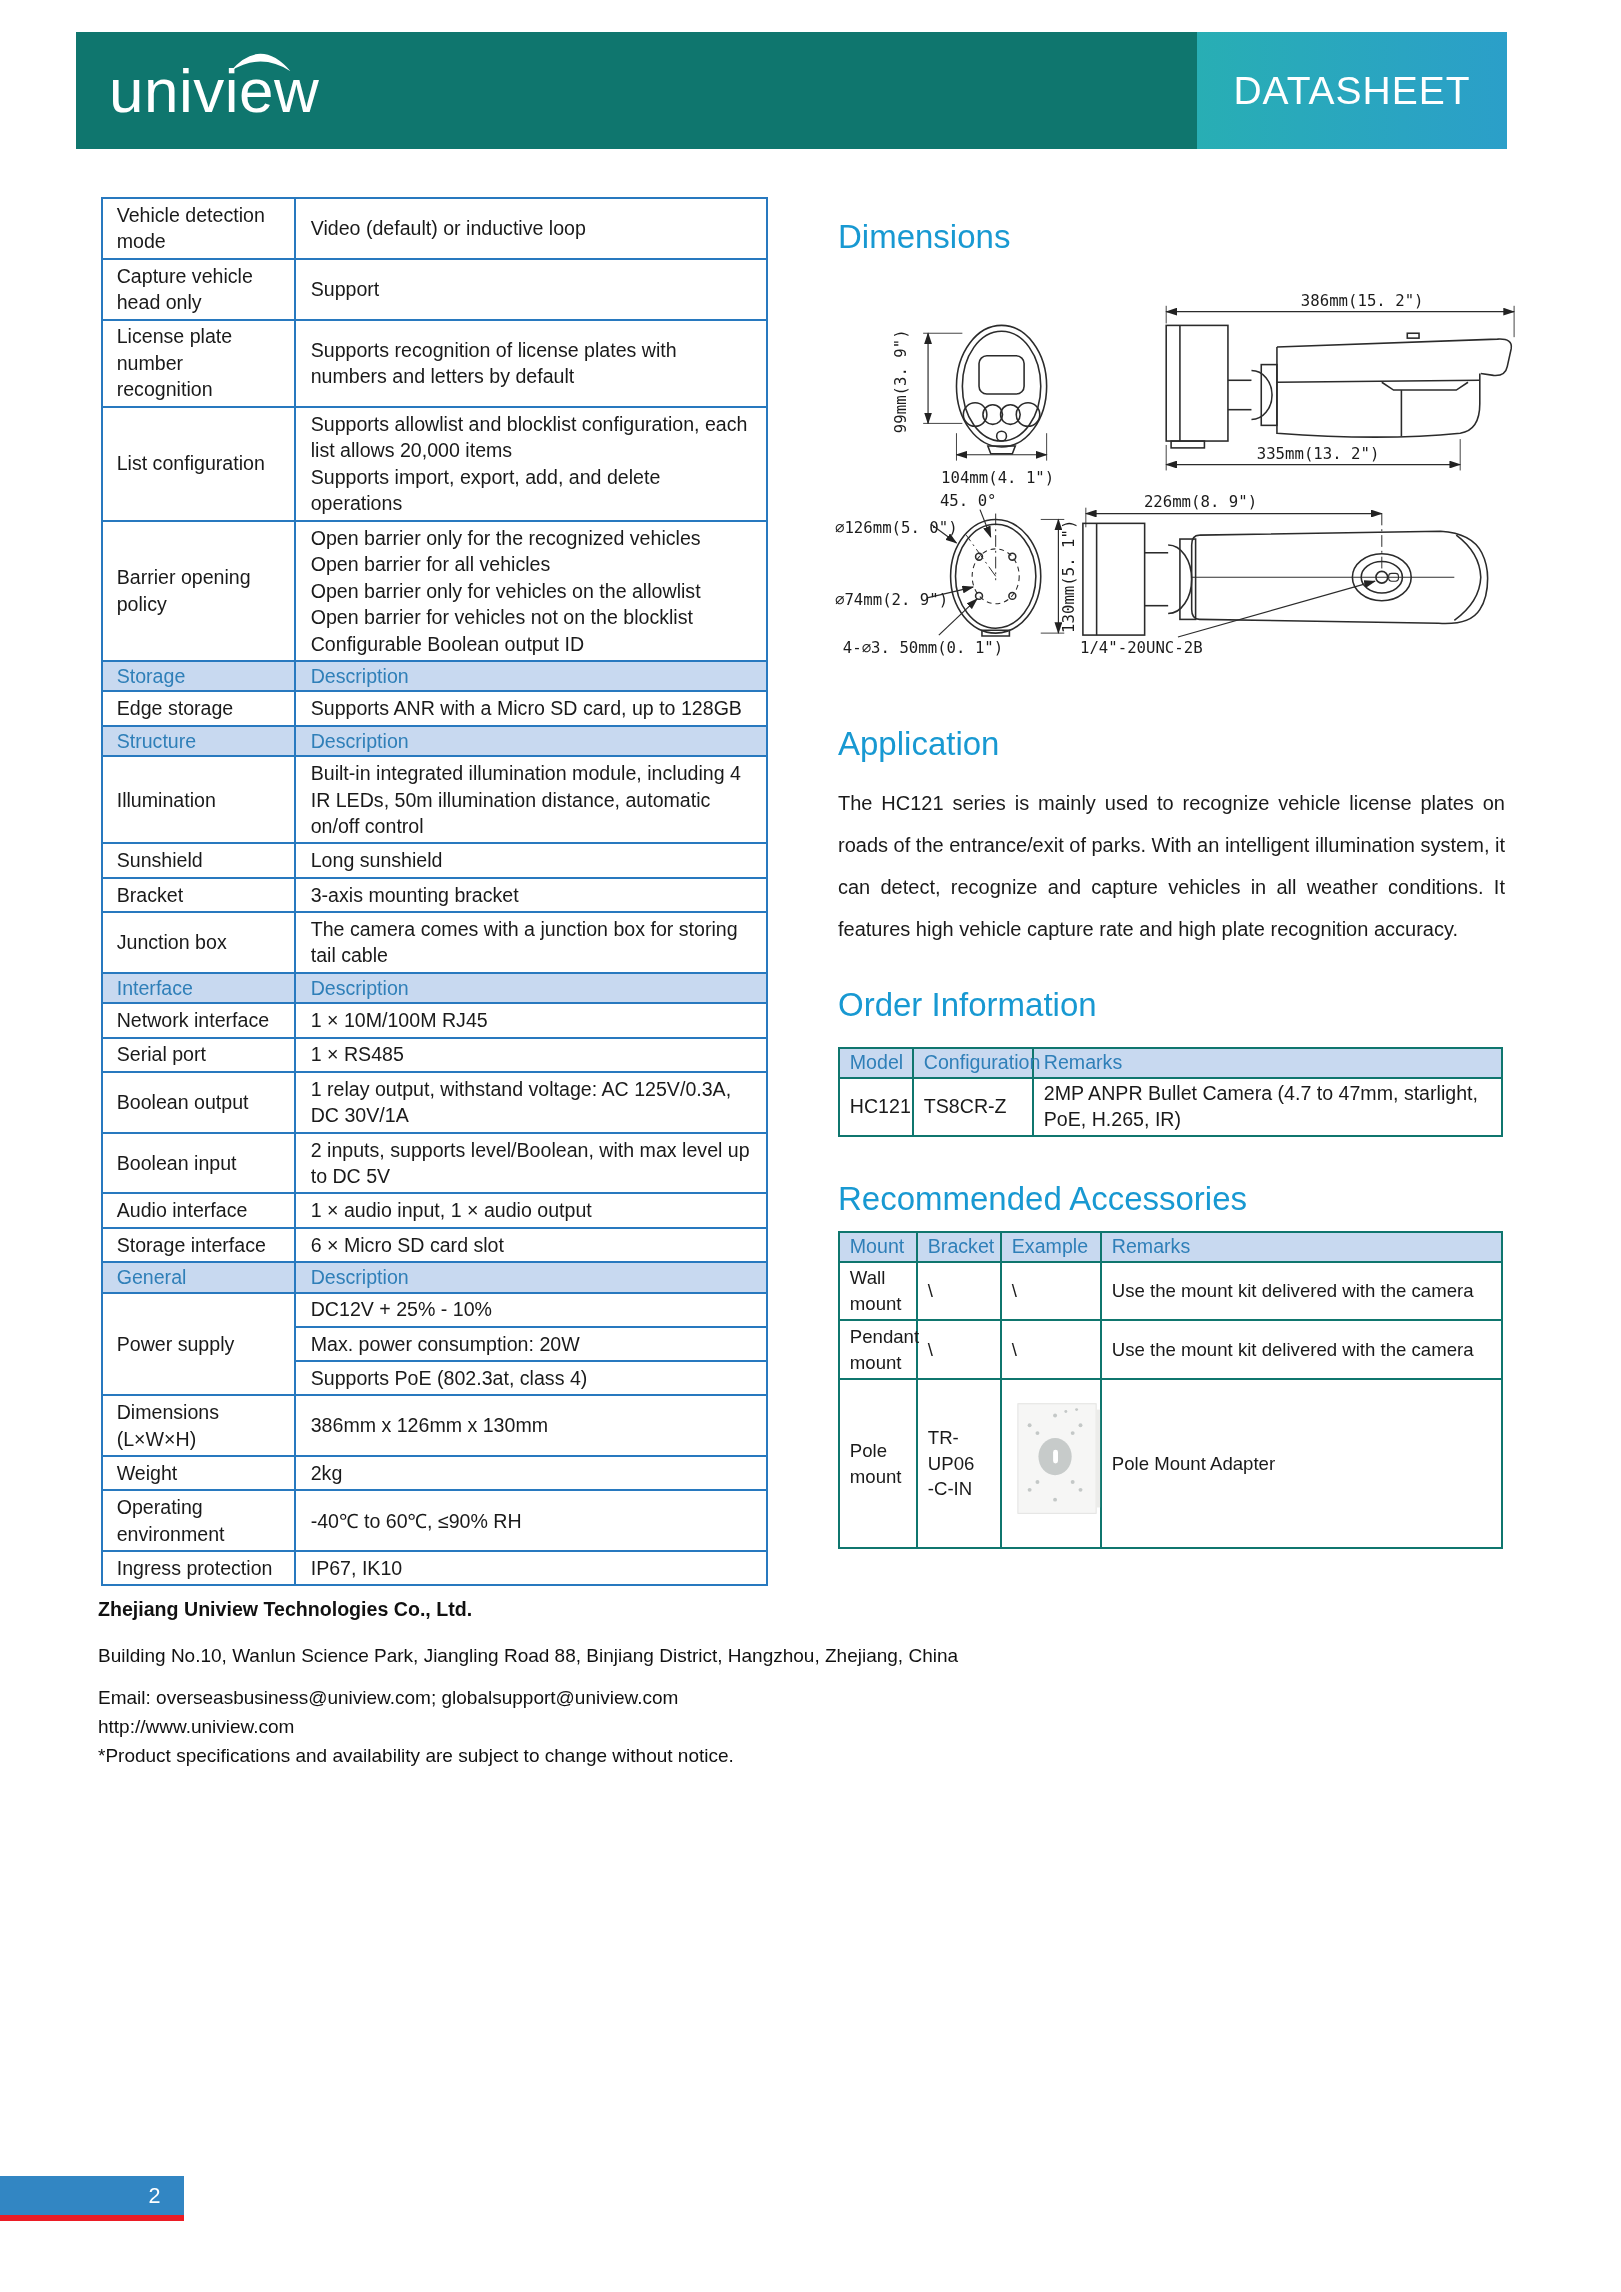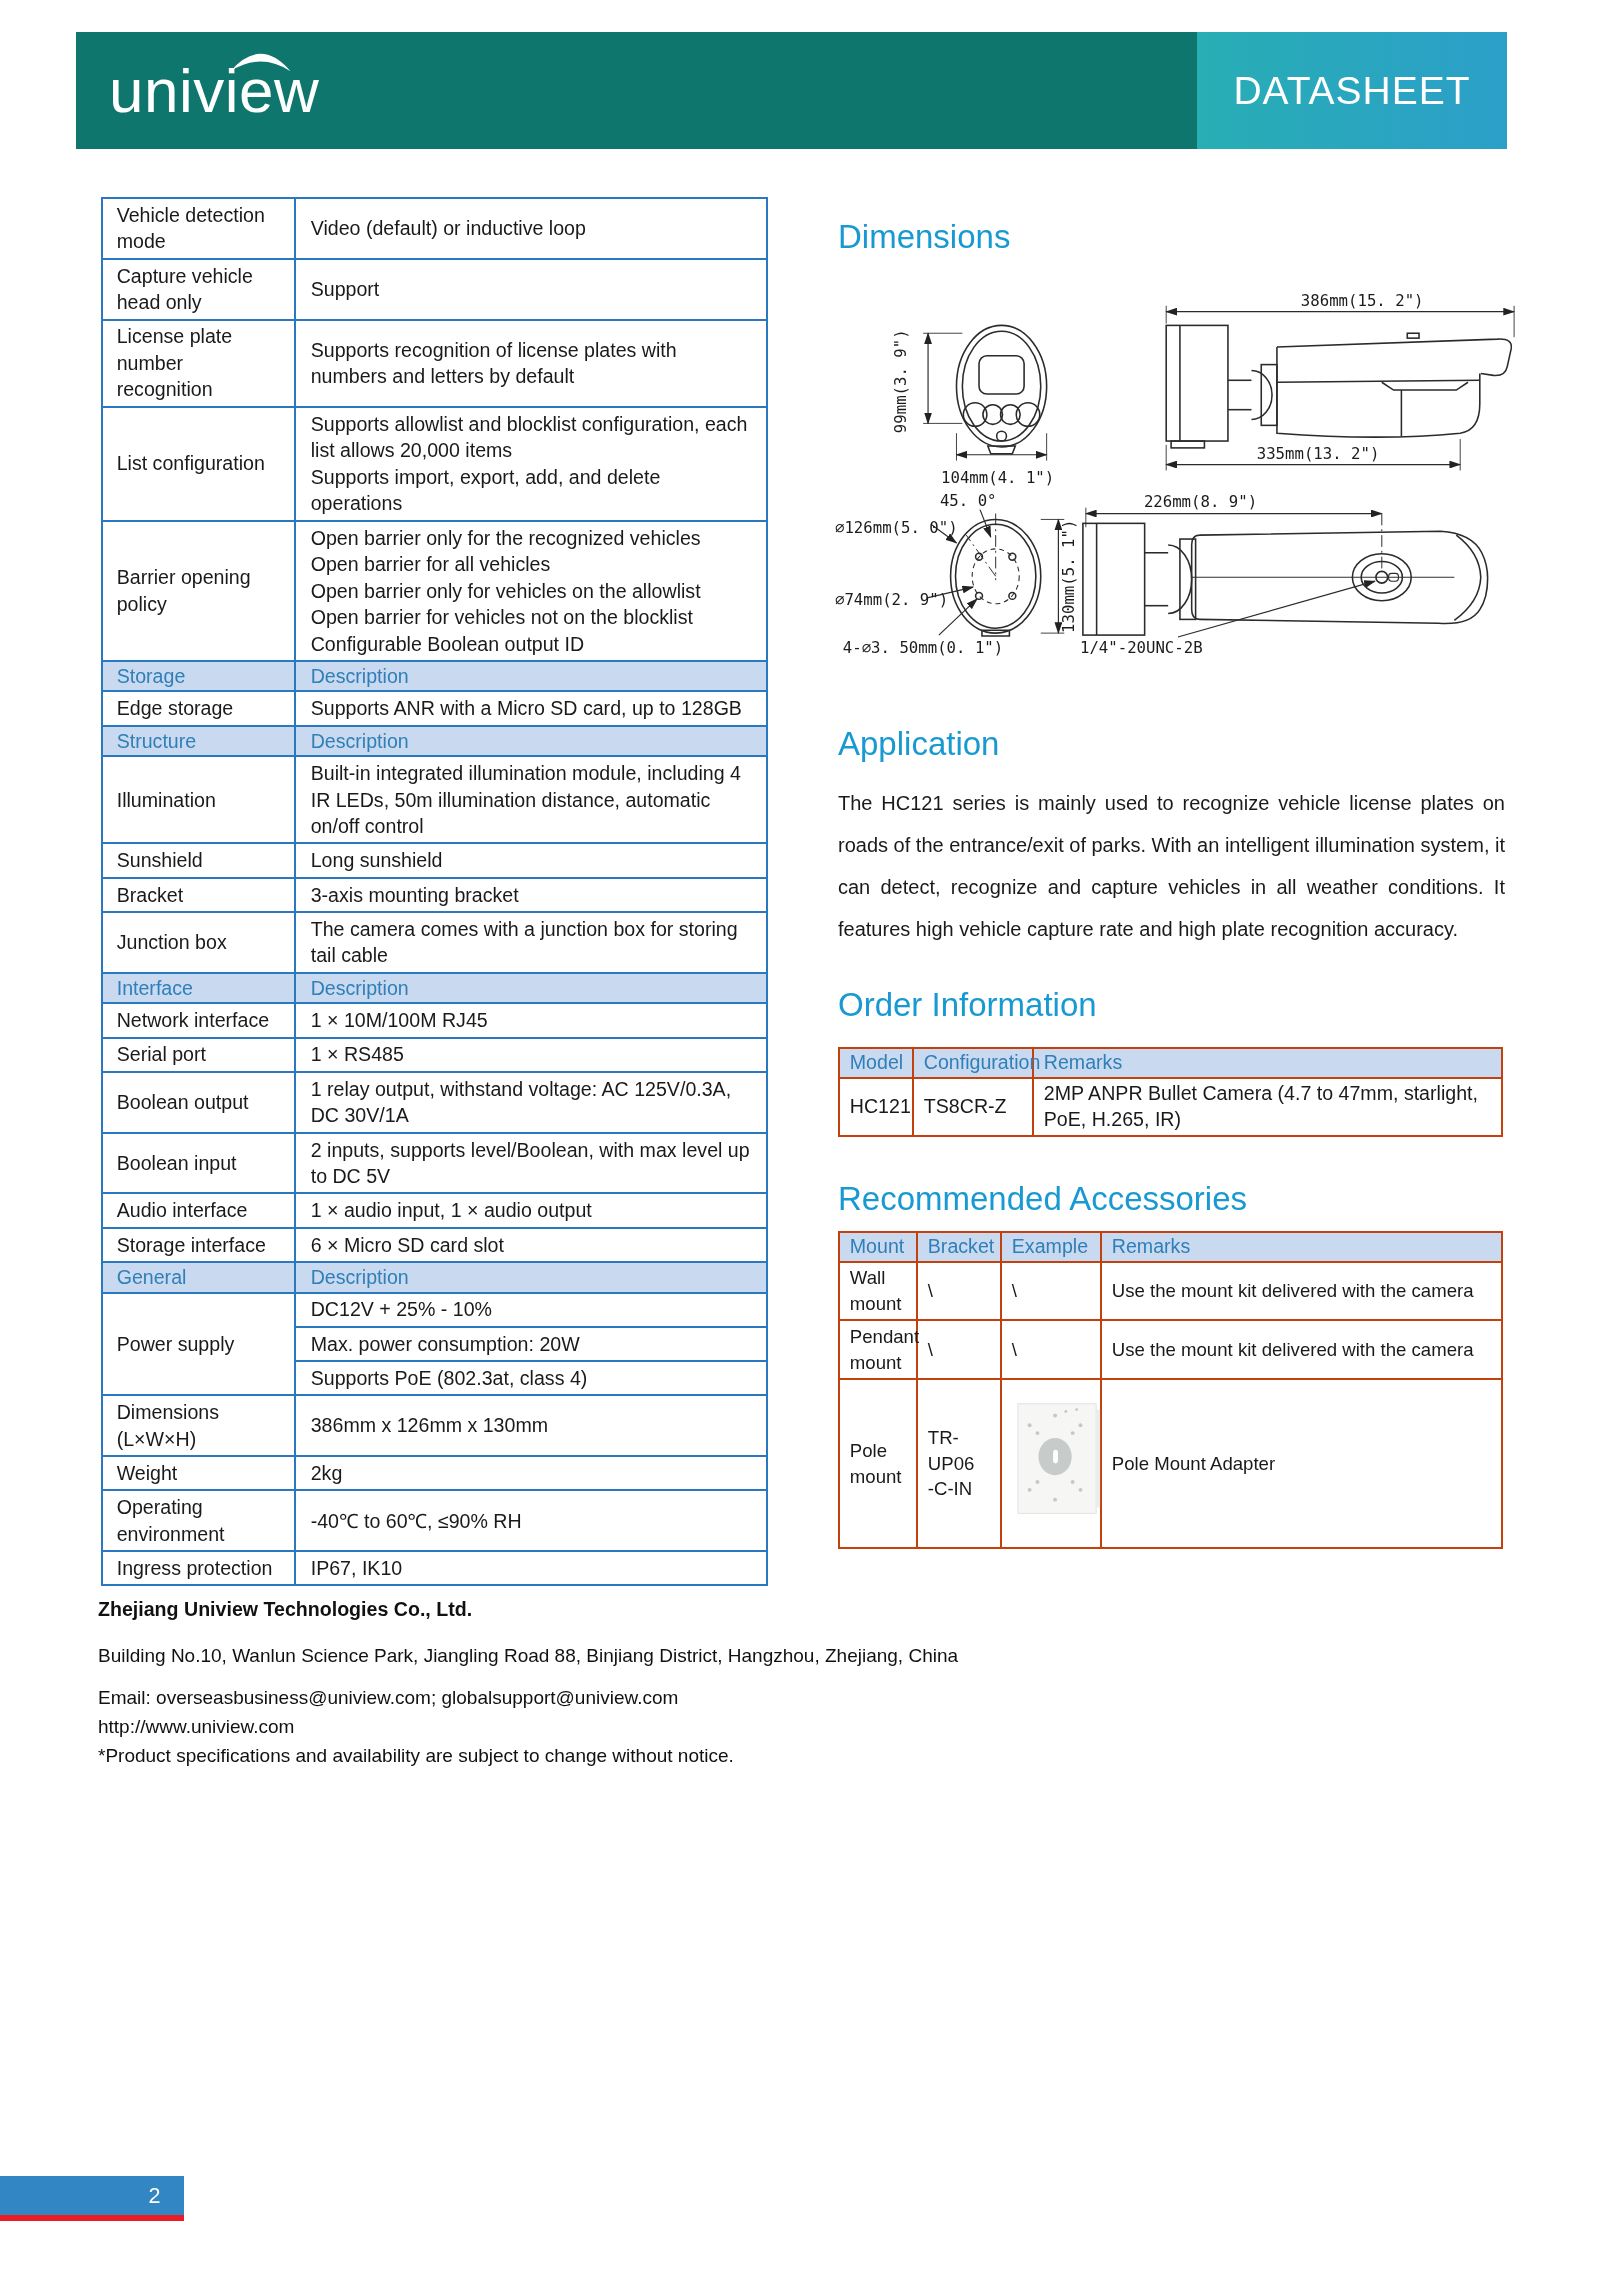--- a/index.html
+++ b/index.html
@@ -21,21 +21,21 @@
   table.spec td { border:2px solid #2879BF; vertical-align:middle; font-size:19.6px; line-height:26.5px; color:#1a1a1a; }
   table.spec td.lbl { width:193px; padding:2.9px 9.8px 2.9px 13.7px; }
   table.spec td.val { padding:2.9px 9.8px 2.9px 14.7px; }
   table.spec tr.sec td { background:#C8D9F0; color:#2F7FB8; padding-top:1px; padding-bottom:1px; }
   
   .h2 { position:absolute; font-size:33px; color:#1899D2; font-weight:400; }
   .dim-figure { position:absolute; left:833px; top:286px; }
   .dim { font-family:"DejaVu Sans Mono", monospace; font-size:16px; fill:#1c1c1c; }
   .app-text { position:absolute; left:838px; top:782px; width:667px; font-size:20px; line-height:42px; text-align:justify; }
   table.info { border-collapse:collapse; table-layout:fixed; position:absolute; }
-  table.info td { border:2px solid #c2410c; vertical-align:middle; font-size:19.6px; line-height:25.5px; padding:2.9px 7.8px 2.9px 9.8px; color:#1a1a1a; }
+  table.info td { border:2px solid #0f766e; vertical-align:middle; font-size:19.6px; line-height:25.5px; padding:2.9px 7.8px 2.9px 9.8px; color:#1a1a1a; }
   table.info tr.head td { background:#C8D9F0; color:#2F7FB8; font-size:19.6px; padding-top:1px; padding-bottom:1px; }
   table.acc td { font-size:18.6px;margin-top:28px; }
   td.rem-pad { padding-right:108px; }
   td.rem-pad2 { padding-right:98px; }
   td.img-cell { text-align:center; padding:3.9px; }
   
   .footer { position:absolute; left:98px; top:1598px; width:1137px; font-size:19px; color:#111; }
   .footer .company { font-weight:bold; font-size:19.6px; }
   .footer .address { margin-top:23.5px; }
   .footer .email { margin-top:20.6px; }

